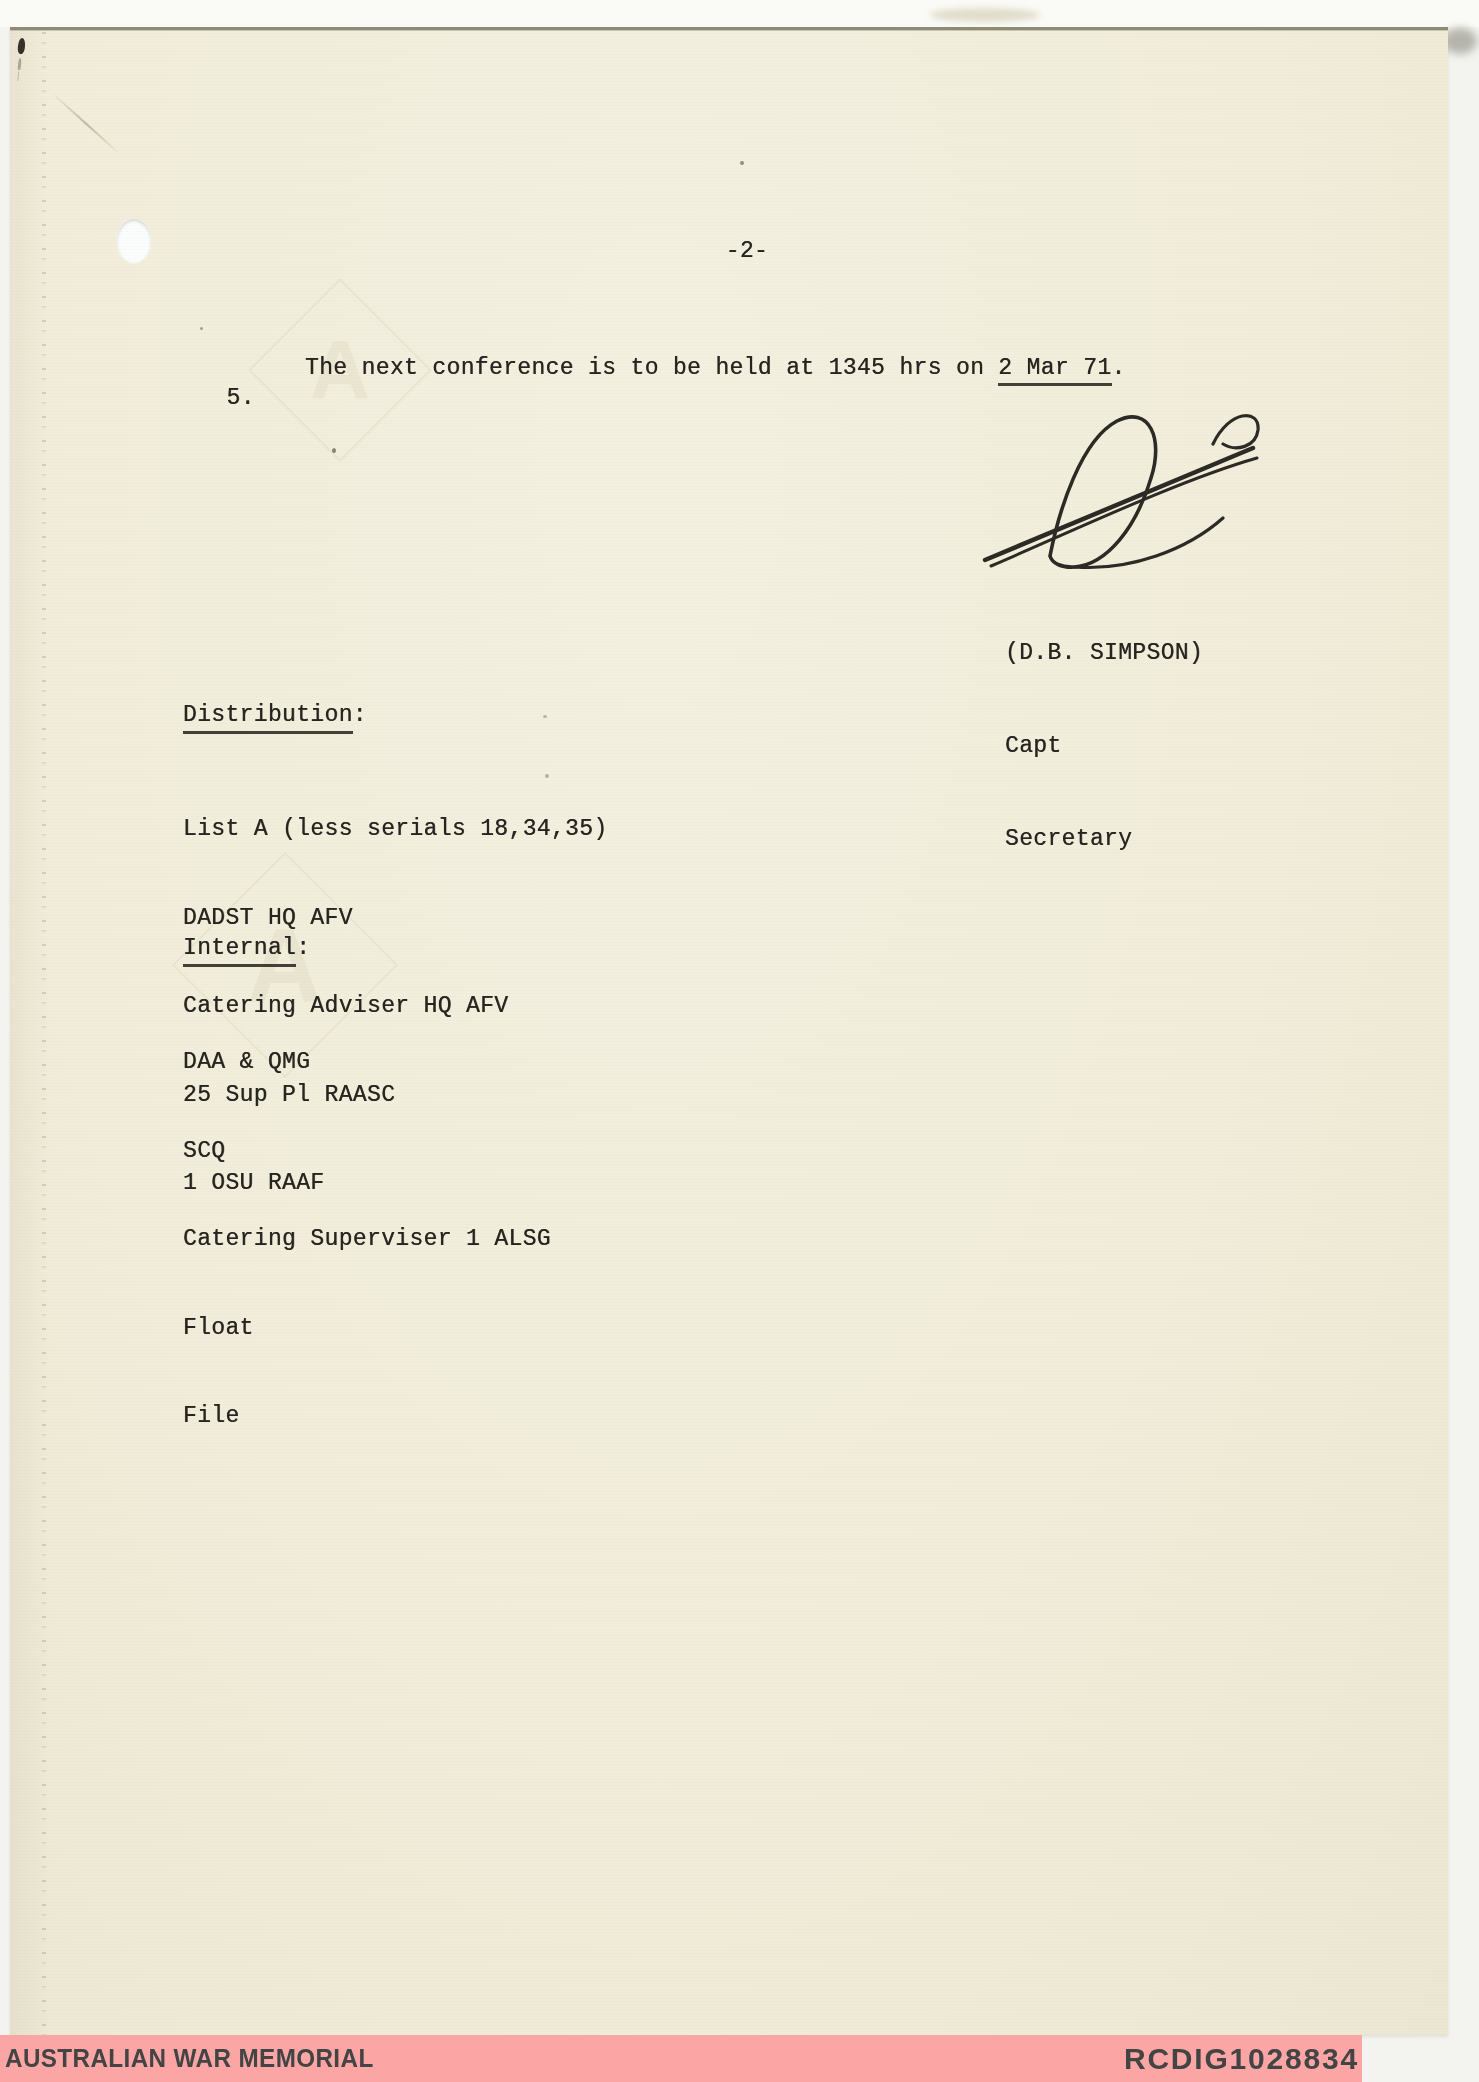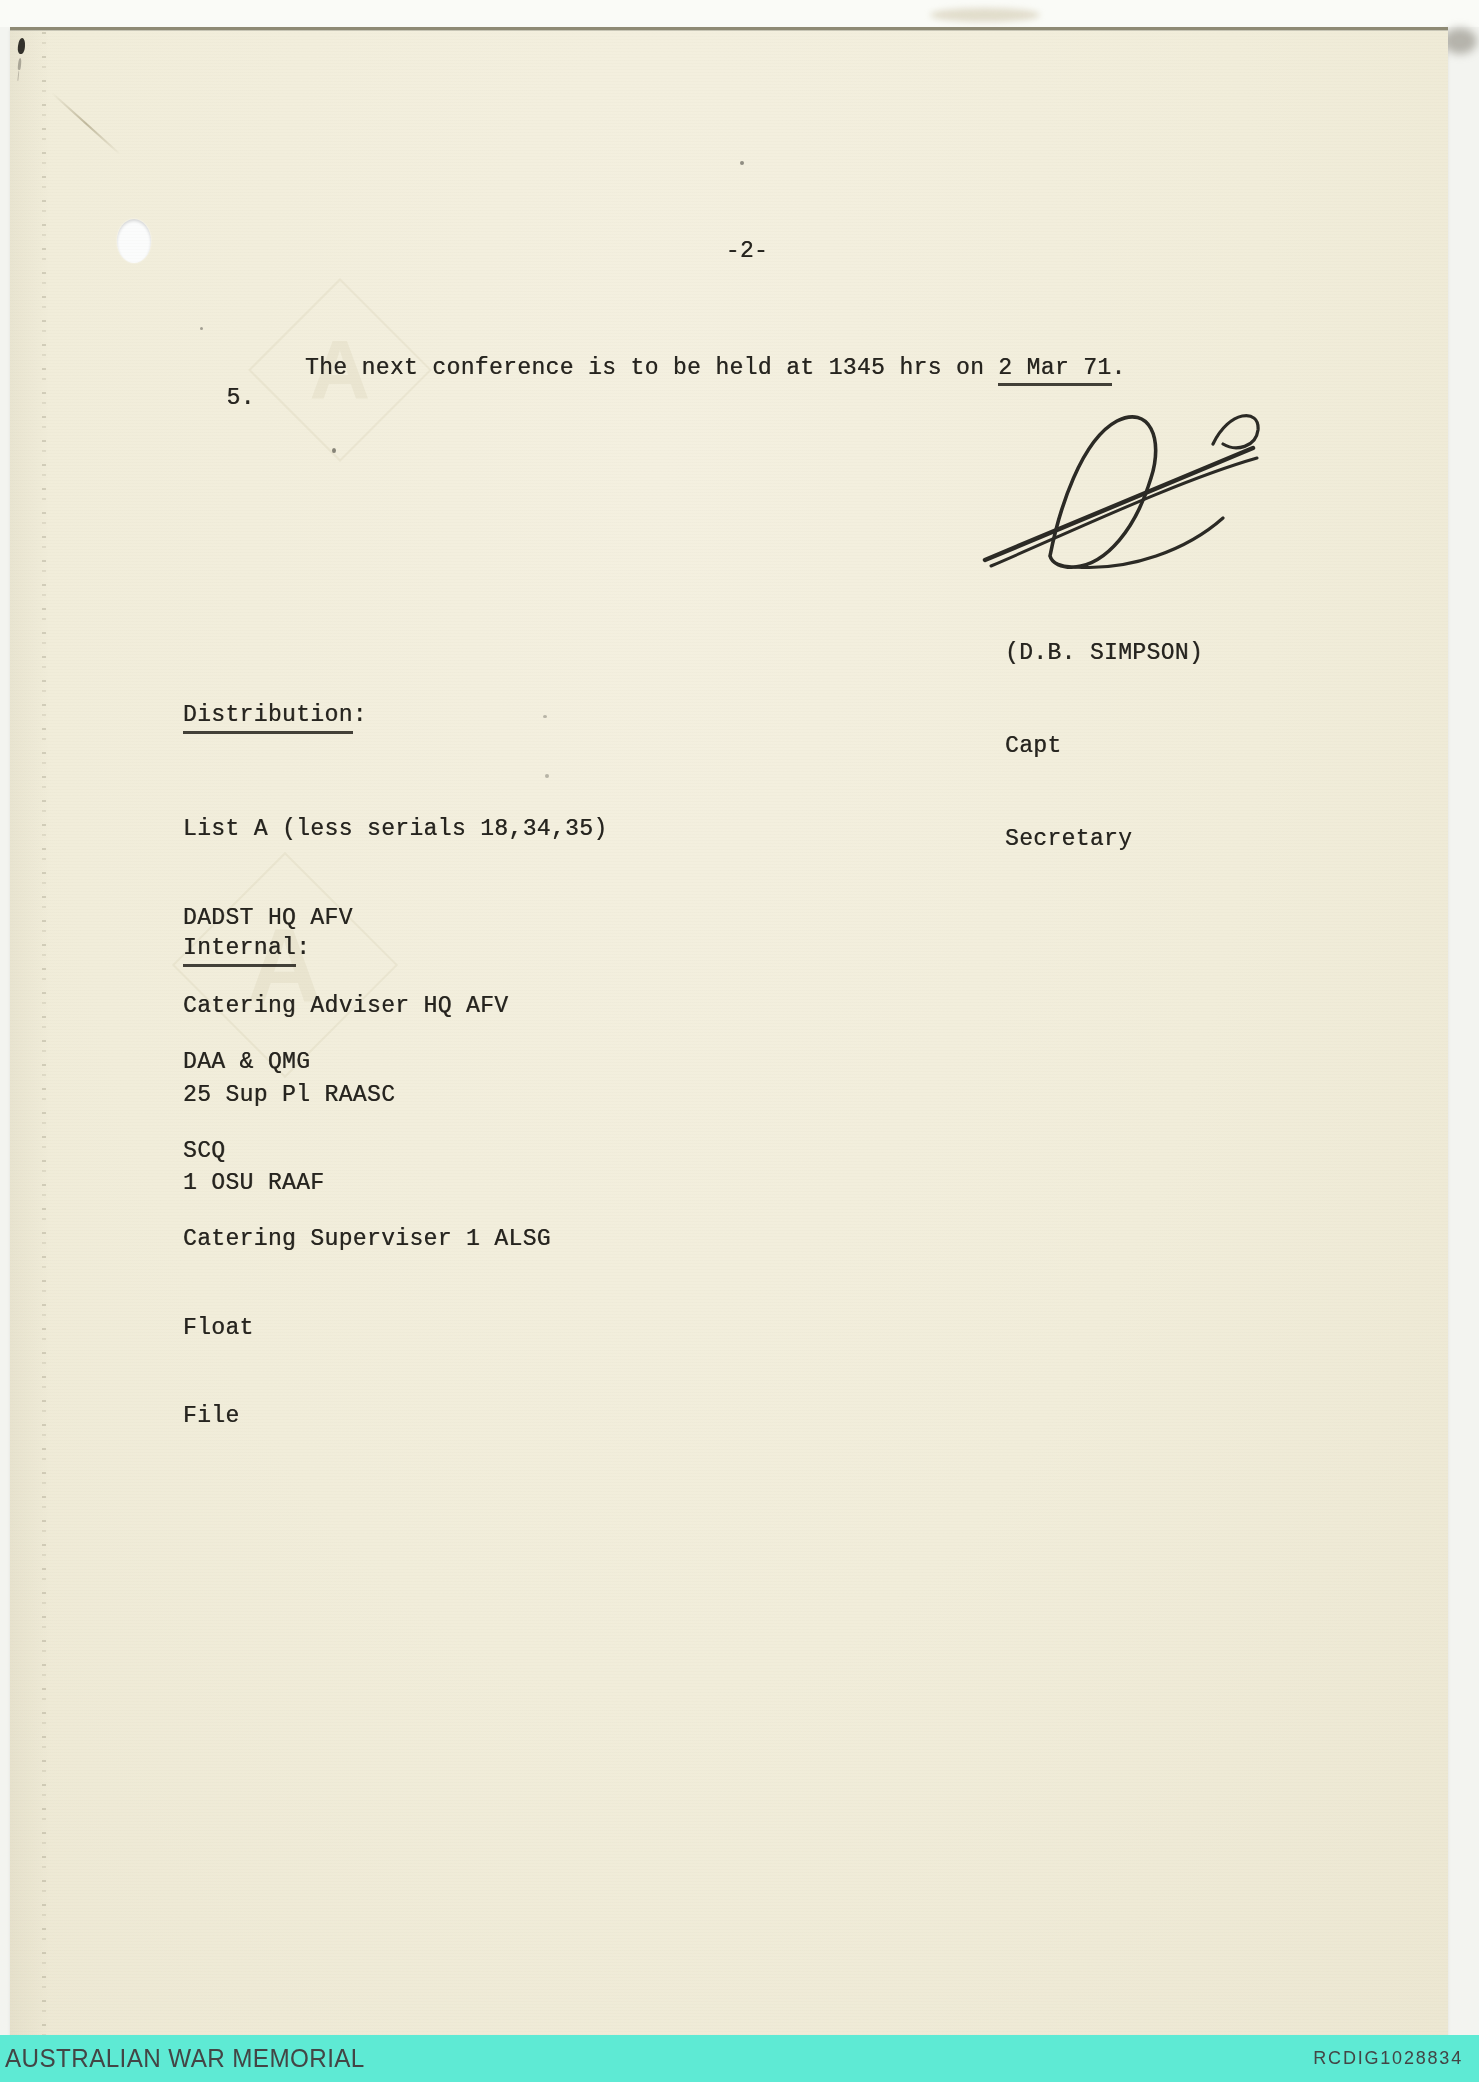--- a/index.html
+++ b/index.html
@@ -85,26 +85,26 @@
   .heading { border-bottom:3px solid rgba(35,33,27,.85); padding-bottom:3px; }
   .dist-heading { left:173px; top:671px; }
   .dist-list { left:173px; top:726px; }
   .int-heading { left:173px; top:904px; }
   .int-list { left:173px; top:959px; }
 
   .signature-svg { position:absolute; left:945px; top:368px; width:310px; height:185px; }
 
   
   .footer-bar {
-    position:absolute; left:0; top:2035px; width:1479px; height:47px;
-    background:#5eead4; display:flex; align-items:center; justify-content:space-between;
-    font-family:"Liberation Sans", sans-serif; color:#434545;
+    position:absolute; left:0; top:2035px; width:1362px; height:47px;
+    background:#fca5a5; display:flex; align-items:center; justify-content:space-between;
+    font-family:"Liberation Sans", sans-serif; color:#434545;font-weight:bold;
   }
   .footer-left { margin-left:5px; font-size:25px; letter-spacing:.4px; transform:scaleX(.97); transform-origin:left center; }
-  .footer-right { margin-right:16px; font-size:18px; letter-spacing:1.8px; }
+  .footer-right { margin-right:3px; font-size:30px; letter-spacing:1.8px; }
 </style>
 </head>
 <body>
 
 <div class="top-band"></div>
 <div class="smudge smudge-top"></div>
 <div class="smudge smudge-corner"></div>
 
 <div class="paper">
 

